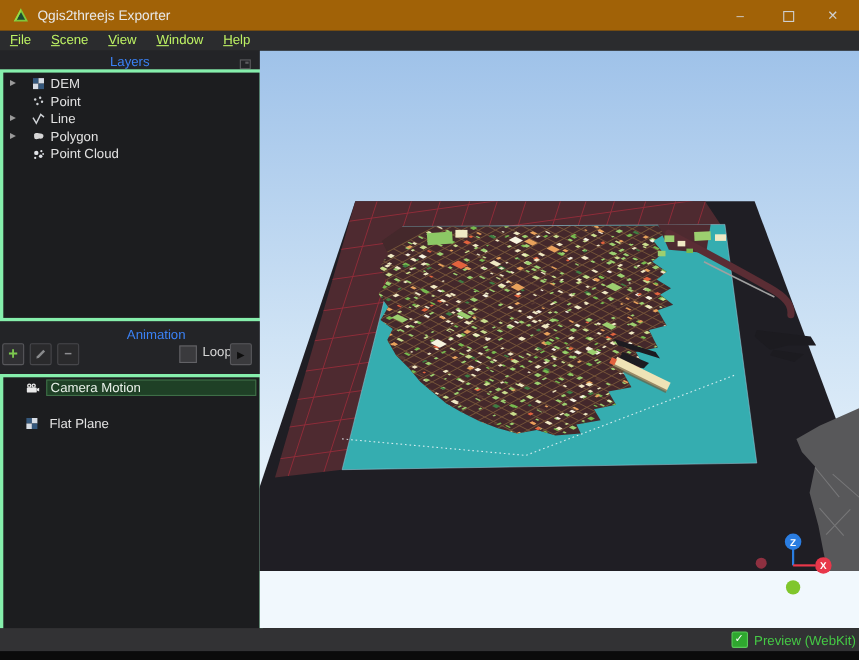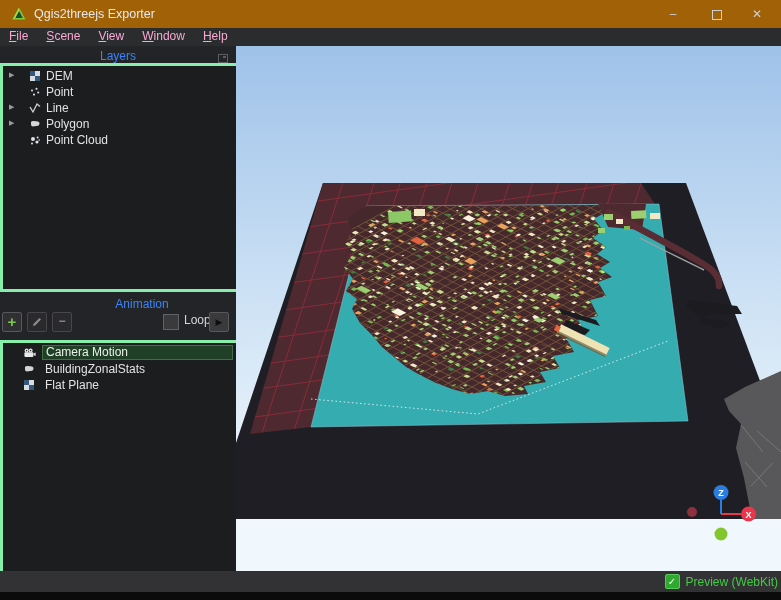--- a/index.html
+++ b/index.html
@@ -8,21 +8,21 @@
   
   .titlebar{position:absolute;left:0;top:0;width:781px;height:28px;background:#a16207;}
   .app-icon{position:absolute;left:11px;top:6px;width:16px;height:16px;}
   .title-text{position:absolute;left:34px;top:7px;font-size:12.5px;color:#e8e8e8;}
   .win-btn{position:absolute;top:0;width:42px;height:28px;color:#cfcfcf;text-align:center;line-height:28px;font-size:12px;}
   .btn-min{left:652px;}
   .btn-max{left:696px;}
   .btn-max i{display:inline-block;width:8px;height:8px;border:1px solid #cfcfcf;vertical-align:middle;}
   .btn-close{left:736px;}
   
-  .menubar{position:absolute;left:0;top:28px;width:781px;height:18px;background:#2b2c2e;display:flex;color:#f9a8d4;font-size:12px;}
+  .menubar{position:absolute;left:0;top:28px;width:781px;height:18px;background:#2b2c2e;display:flex;color:#bef264;font-size:12px;}
   .menu-item{padding:1px 9px 0 9px;}
   .menu-item u{text-decoration:underline;}
   
   .left-col{position:absolute;left:0;top:46px;width:236px;height:525px;background:#232427;}
   .panel-header{position:absolute;left:0;width:236px;height:15px;color:#3b82f6;font-size:12px;text-align:center;}
   .ph-layers{top:3px;}
   .ph-anim{top:251px;padding-left:24px;}
   .float-icon{position:absolute;right:8px;top:2px;width:8px;height:7px;border:1px solid #6f6f72;opacity:.75;}
   .float-icon::after{content:"";position:absolute;right:1px;top:1px;width:3px;height:2px;background:#6f6f72;}
   .tree{position:absolute;left:0;width:233px;background:#1c1d1f;border:3px solid #86efac;}
@@ -159,26 +159,20 @@
               <g fill="#e9e9e9">
                 <circle cx="3.6" cy="3.6" r="2"></circle>
                 <circle cx="7.6" cy="3.6" r="2"></circle>
                 <rect x="1.4" y="5.3" width="9" height="4.6" rx="0.8"></rect>
               </g>
               <polygon points="10.6,6.4 12.6,5.5 12.6,9 10.6,8.1" fill="#e9e9e9"></polygon>
               <circle cx="3.6" cy="3.6" r="0.8" fill="#2a2a2a"></circle>
               <circle cx="7.6" cy="3.6" r="0.8" fill="#2a2a2a"></circle>
             </svg></span>
         <span class="lbl">Camera Motion</span>
-      </div>
-      <div class="row" style="top:18px">
-        <span class="licon"><svg viewBox="0 0 12 12" width="12" height="12">
-              <path d="M2,4 Q3,2.5 5,3 L9,3.5 Q11,4 10.5,6 Q10,8.5 7,8 L4,8.5 Q2,8.5 2,6.5 Z" fill="#d6d6d6"></path>
-            </svg></span>
-        <span class="lbl">BuildingZonalStats</span>
       </div>
       <div class="row" style="top:34px">
         <span class="licon"><svg viewBox="0 0 12 12" width="12" height="12">
               <rect x="1" y="1" width="5" height="5" fill="#35587c"></rect>
               <rect x="6" y="1" width="5" height="5" fill="#d7dde5"></rect>
               <rect x="1" y="6" width="5" height="5" fill="#d7dde5"></rect>
               <rect x="6" y="6" width="5" height="5" fill="#35587c"></rect>
             </svg></span>
         <span class="lbl">Flat Plane</span>
       </div>

